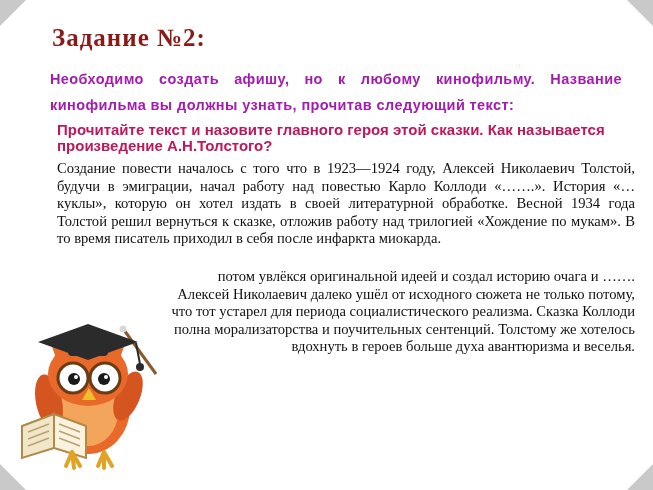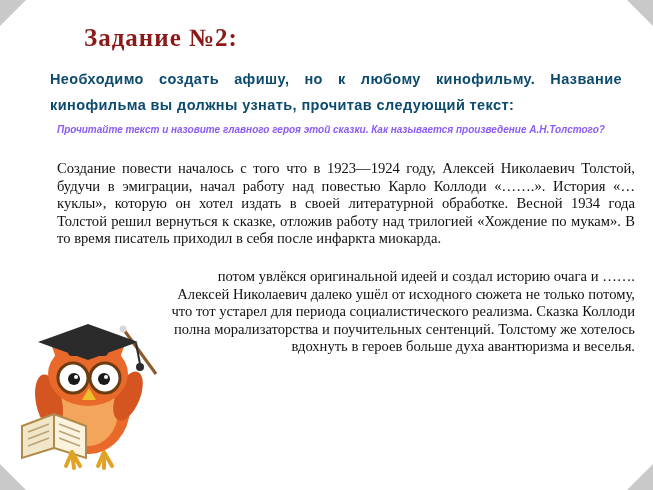--- a/index.html
+++ b/index.html
@@ -52,48 +52,46 @@
 
   .title {
     position: absolute;
     left: 52px;
     top: 24px;
     font-family: "Liberation Serif", serif;
     font-weight: bold;
     font-size: 25px;
     color: #8a1a18;
     letter-spacing: 1px;
-    margin-left: 32px;
   }
 
   .task-text {
     position: absolute;
     left: 50px;
     top: 66px;
     width: 572px;
     font-family: "Liberation Sans", sans-serif;
     font-weight: bold;
     font-size: 14.5px;
     line-height: 26px;
-    color: #0c4a6e;
+    color: #a21caf;
     letter-spacing: 0.4px;
     text-align: justify;
   }
 
   .prompt-text {
     position: absolute;
     left: 57px;
     top: 122px;
     width: 576px;
     font-family: "Liberation Sans", sans-serif;
     font-weight: bold;
-    font-size: 10px;
+    font-size: 15px;
     line-height: 16px;
-    color: #8b5cf6;
-    font-style: italic;
+    color: #be185d;
   }
 
   .body-1 {
     position: absolute;
     left: 57px;
     top: 160px;
     width: 578px;
     font-family: "Liberation Serif", serif;
     font-size: 14.6px;
     line-height: 17.5px;

